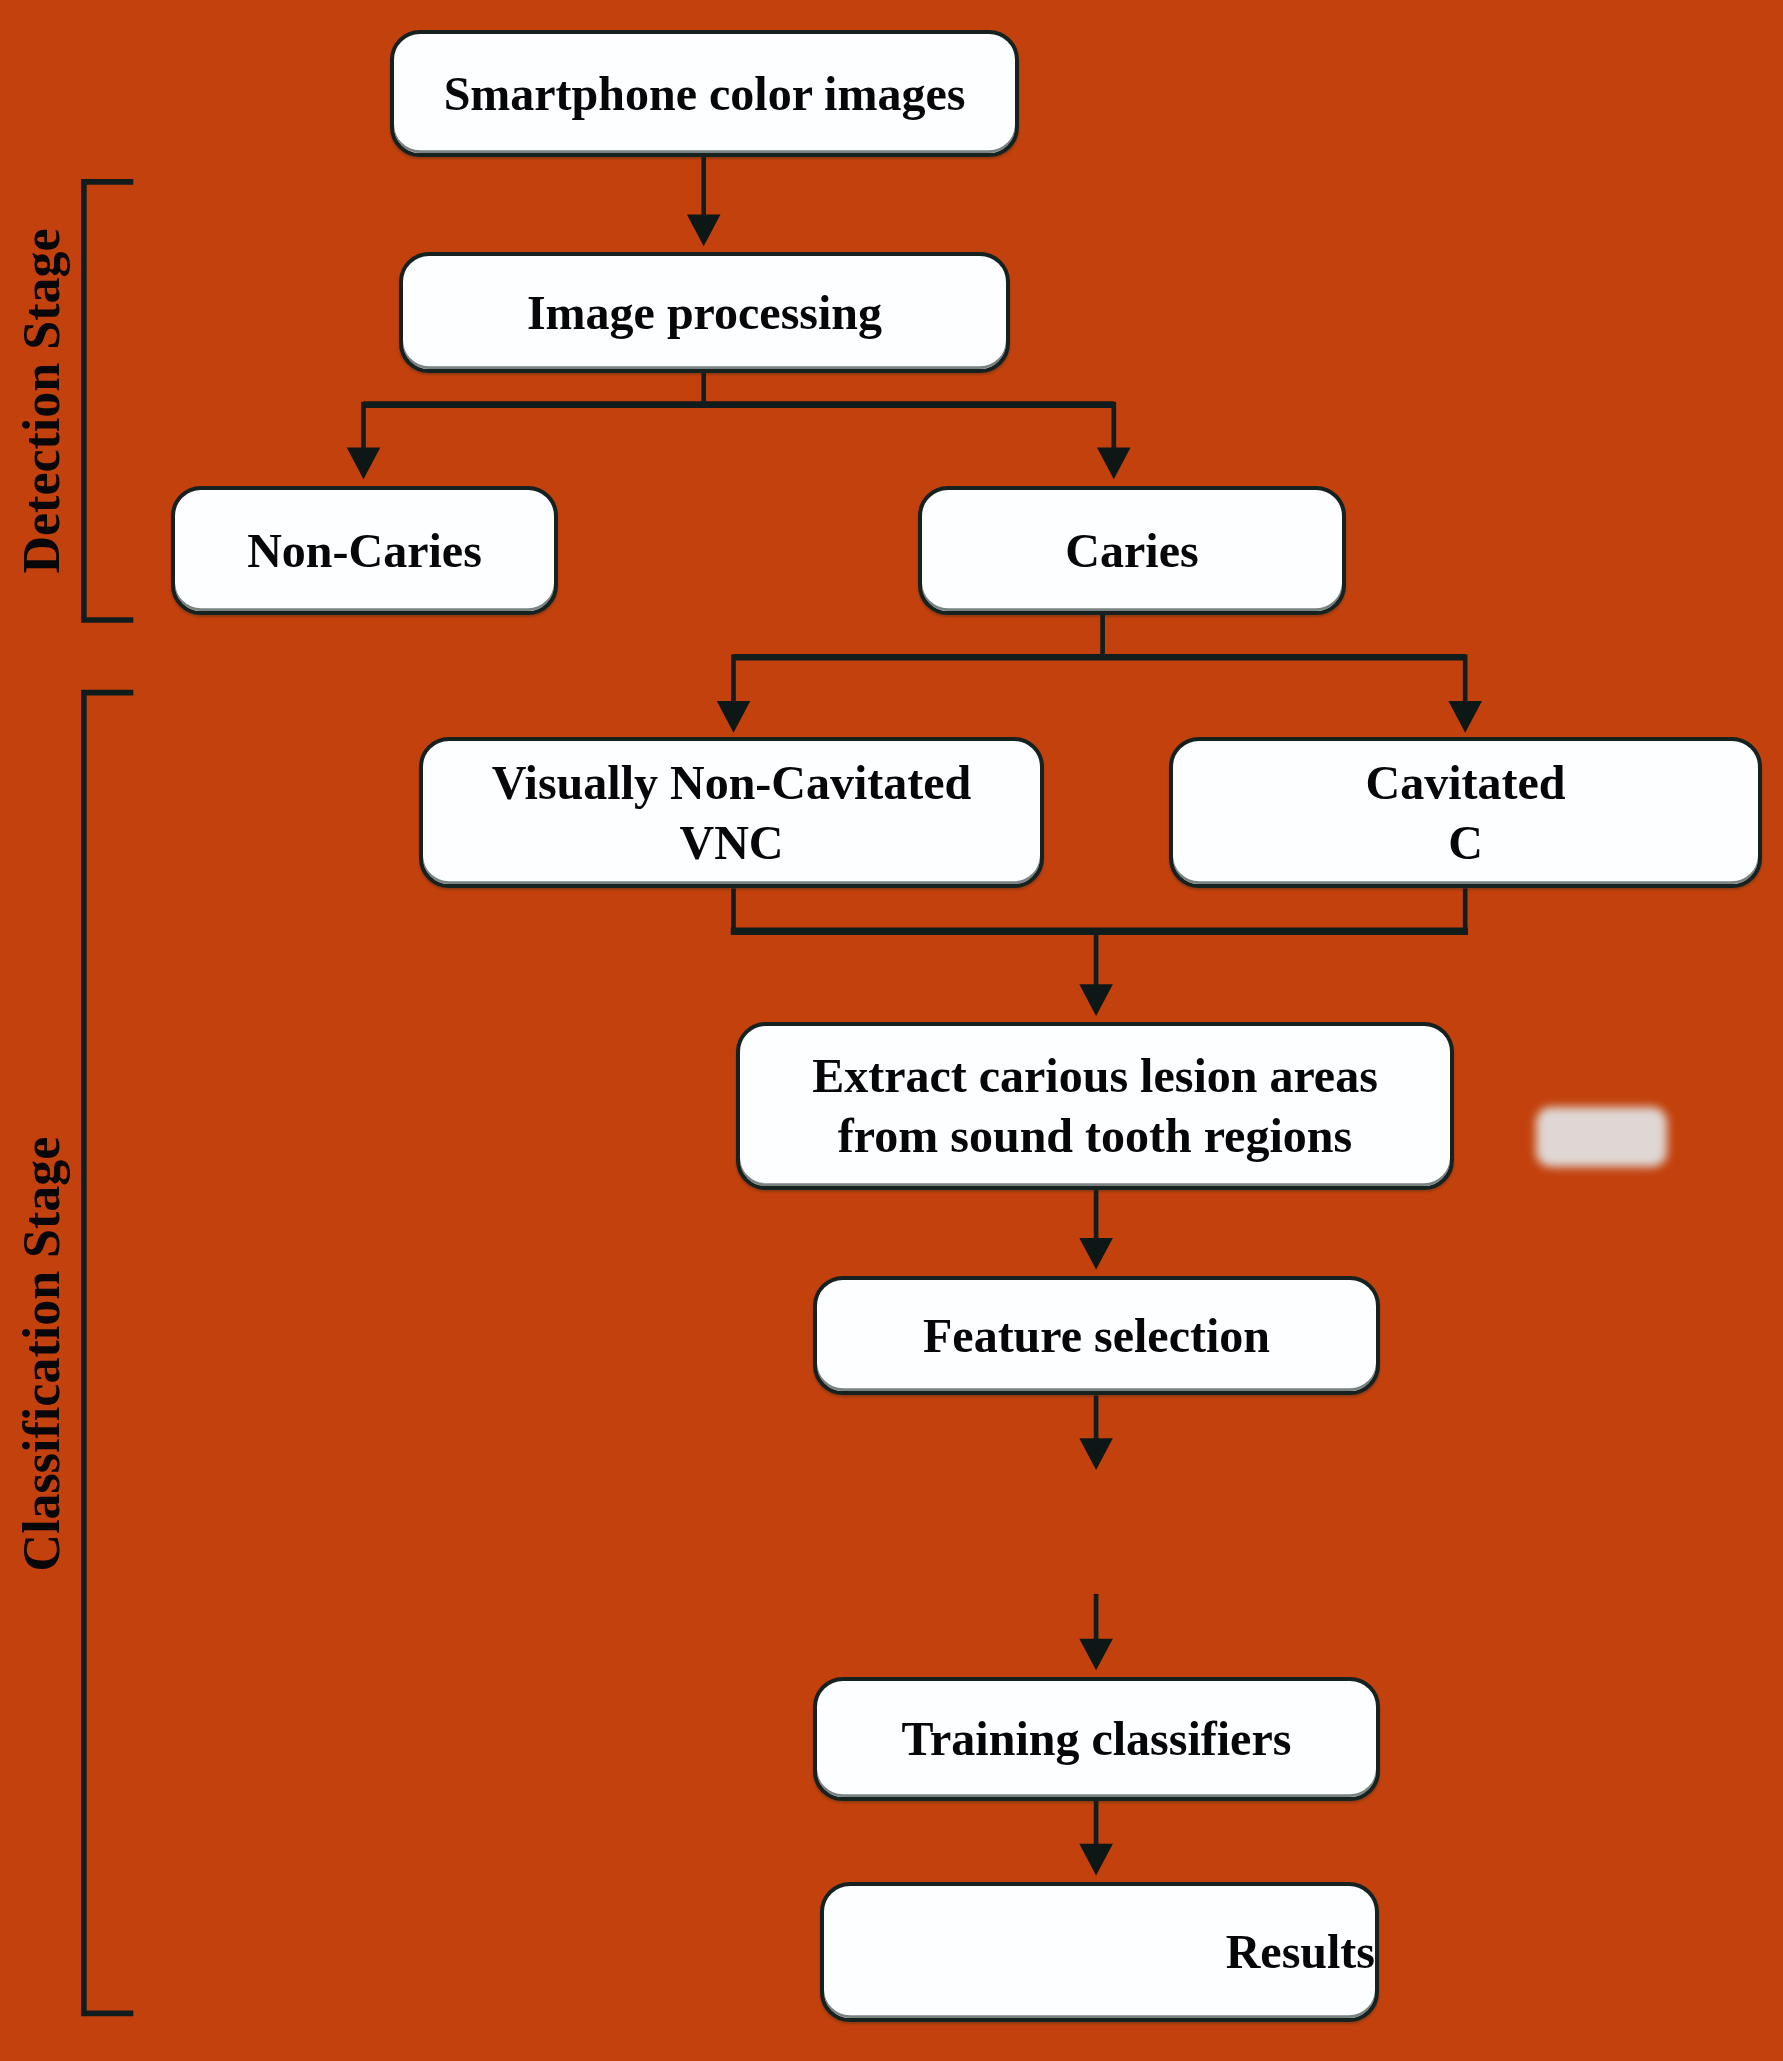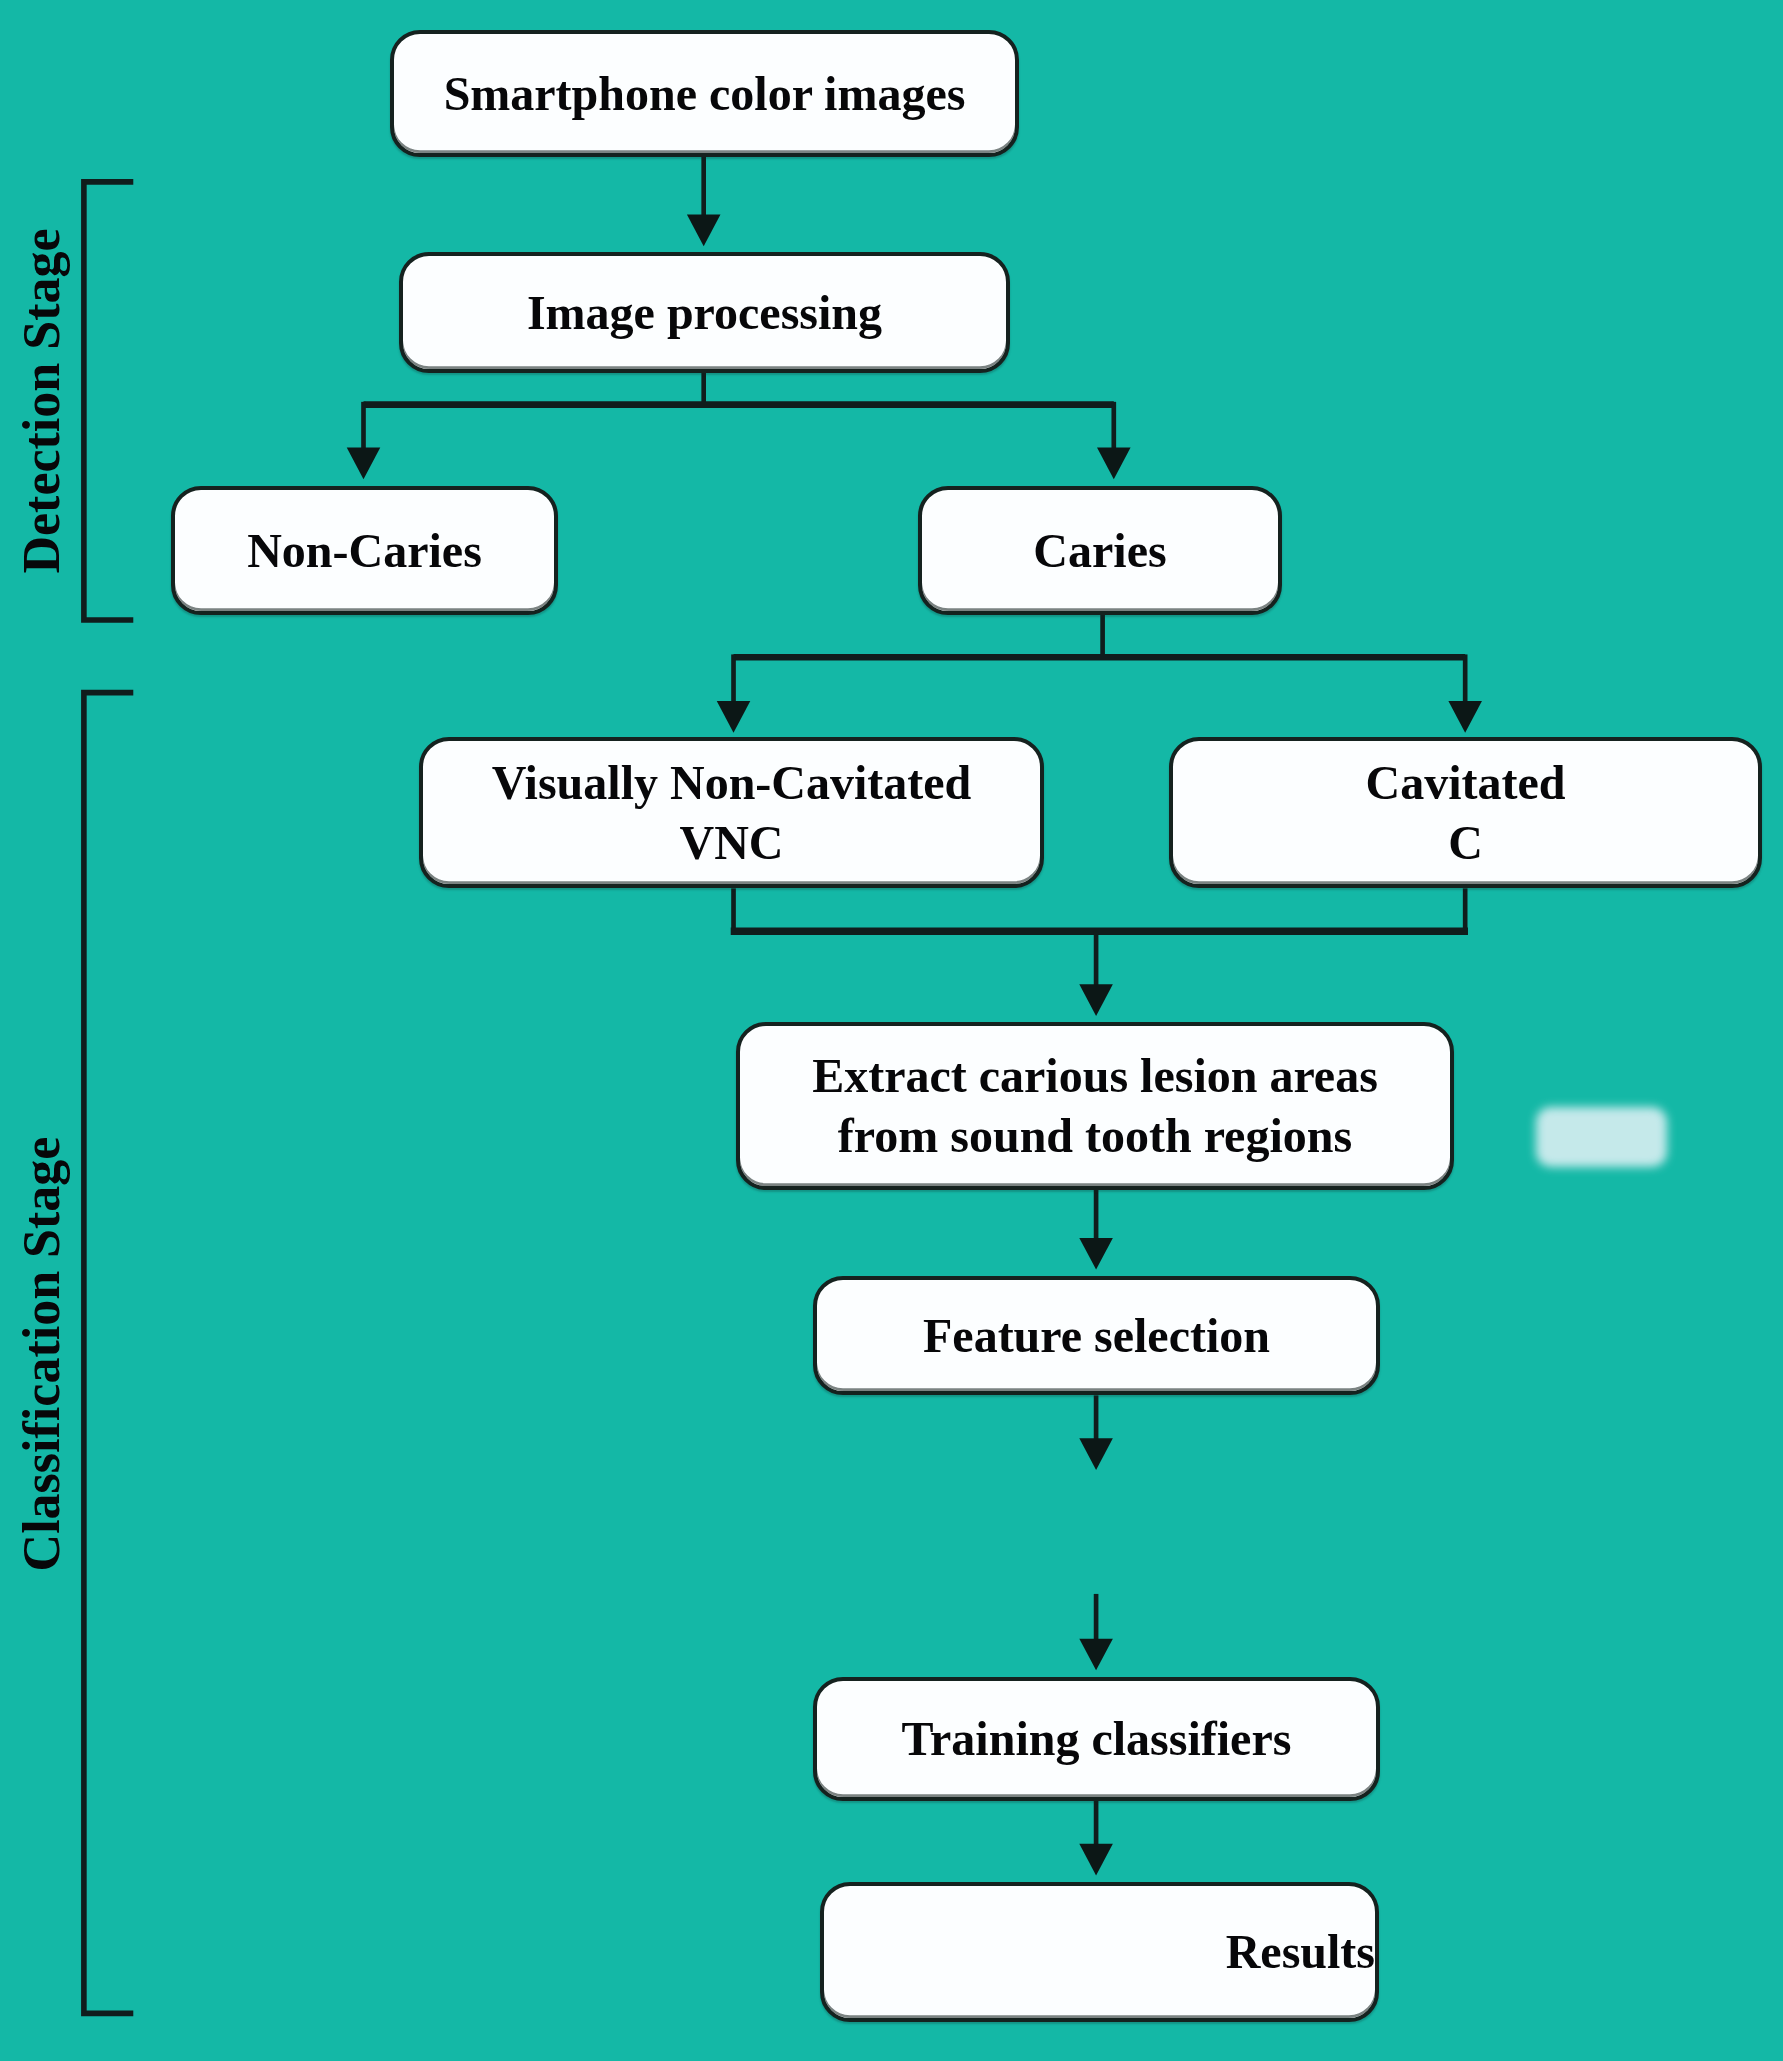--- a/index.html
+++ b/index.html
@@ -4,21 +4,21 @@
 <style>
   html, body {
     margin: 0;
     padding: 0;
     background: #ffffff;
   }
   #canvas {
     position: relative;
     width: 1783px;
     height: 2061px;
-    background: #14b8a6;
+    background: #c2410c;
     font-family: "Liberation Serif", "DejaVu Serif", serif;
     overflow: hidden;
   }
   #connector-layer {
     position: absolute;
     left: 0;
     top: 0;
     width: 1783px;
     height: 2061px;
   }
@@ -133,21 +133,21 @@
   </div>
 
   <div class="node" style="left:399px; top:252px; width:611px; height:121px;">
     <span>Image processing</span>
   </div>
 
   <div class="node" style="left:171px; top:486px; width:387px; height:129px;">
     <span>Non-Caries</span>
   </div>
 
-  <div class="node" style="left:918px; top:486px; width:364px; height:129px;">
+  <div class="node" style="left:918px; top:486px; width:428px; height:129px;">
     <span>Caries</span>
   </div>
 
   <div class="node" style="left:419px; top:737px; width:625px; height:151px;">
     <span>Visually Non-Cavitated</span>
     <span>VNC</span>
   </div>
 
   <div class="node" style="left:1169px; top:737px; width:593px; height:151px;">
     <span>Cavitated</span>

